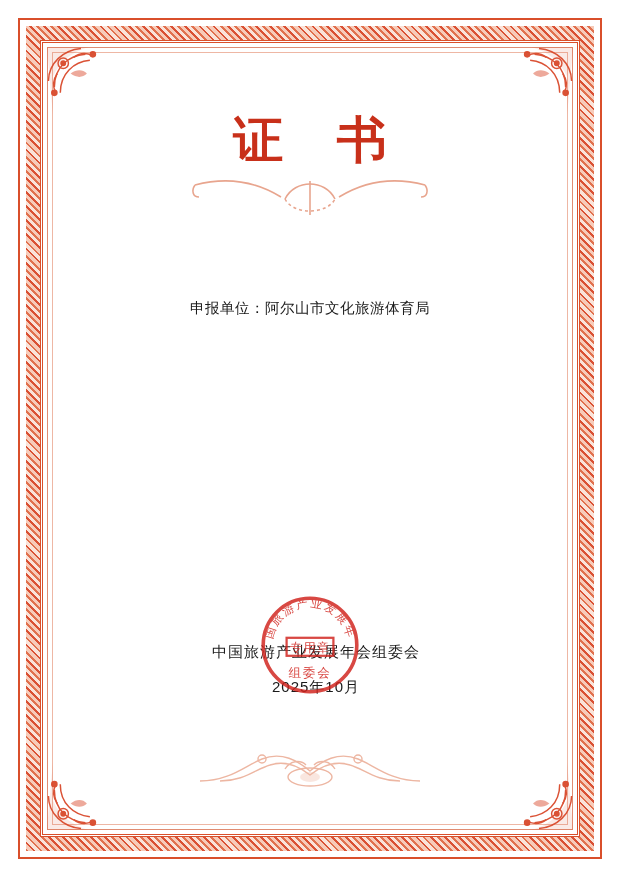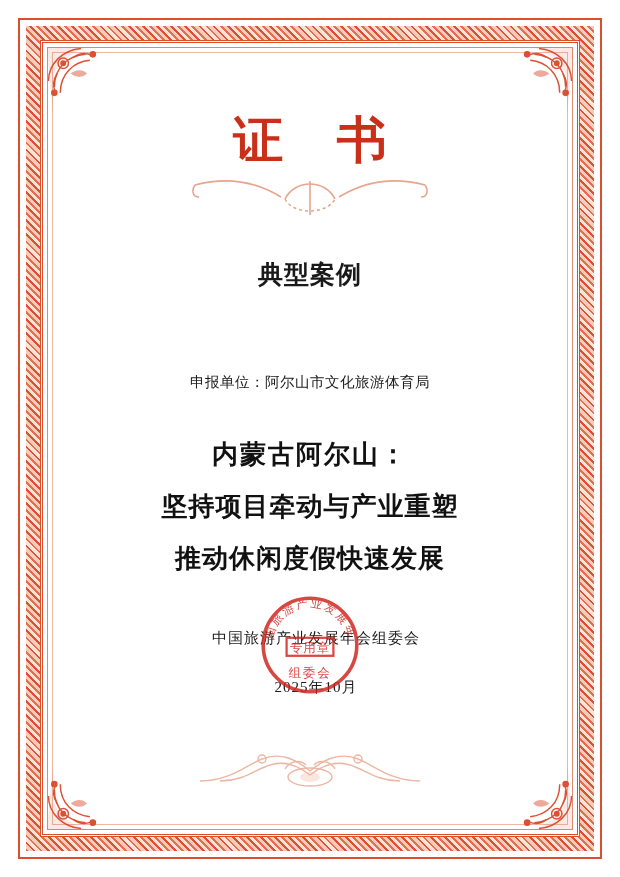--- a/index.html
+++ b/index.html
@@ -157,22 +157,22 @@
     bottom: 118px;
     text-align: center;
   }
   .issuer {
     font-family: "DejaVu Sans", sans-serif;
     font-size: 15px;
     color: #1a1a1a;
     letter-spacing: 1px;
   }
   .issue-date {
-    margin-top: 30px;
-    font-family: Liberation Serif, serif;
+    margin-top: 16px;
+    font-family: Liberation Sans, sans-serif;
     font-size: 15px;
     color: #1a1a1a;
     letter-spacing: 1px;
   }
 
   
   .seal {
     position: absolute;
     left: 50%;
     bottom: 116px;
@@ -278,30 +278,24 @@
         <path d="M240 10 C210 2 180 6 154 22"></path>
         <path d="M10 10 C6 16 8 22 14 22"></path>
         <path d="M240 10 C244 16 242 22 236 22"></path>
         <path d="M100 24 C110 4 140 4 150 24"></path>
         <path d="M100 24 C108 40 142 40 150 24" stroke-dasharray="3 3"></path>
         <path d="M125 6 L125 40"></path>
       </svg>
     </div>
 
     <div class="subtitle">
-      <div>典型案例</div>
     </div>
 
     <div class="applicant">申报单位：阿尔山市文化旅游体育局</div>
 
-    <div class="award">
-      <div class="line1">内蒙古阿尔山：</div>
-      <div>坚持项目牵动与产业重塑</div>
-      <div>推动休闲度假快速发展</div>
-    </div>
 
     <div class="signature-block">
       <div class="issuer">中国旅游产业发展年会组委会</div>
       <div class="issue-date">2025年10月</div>
     </div>
 
     <div class="seal">
       <svg viewBox="0 0 120 120">
         <defs>
           <path id="sealArc" d="M 60,60 m -44,0 a 44,44 0 1,1 88,0"></path>

